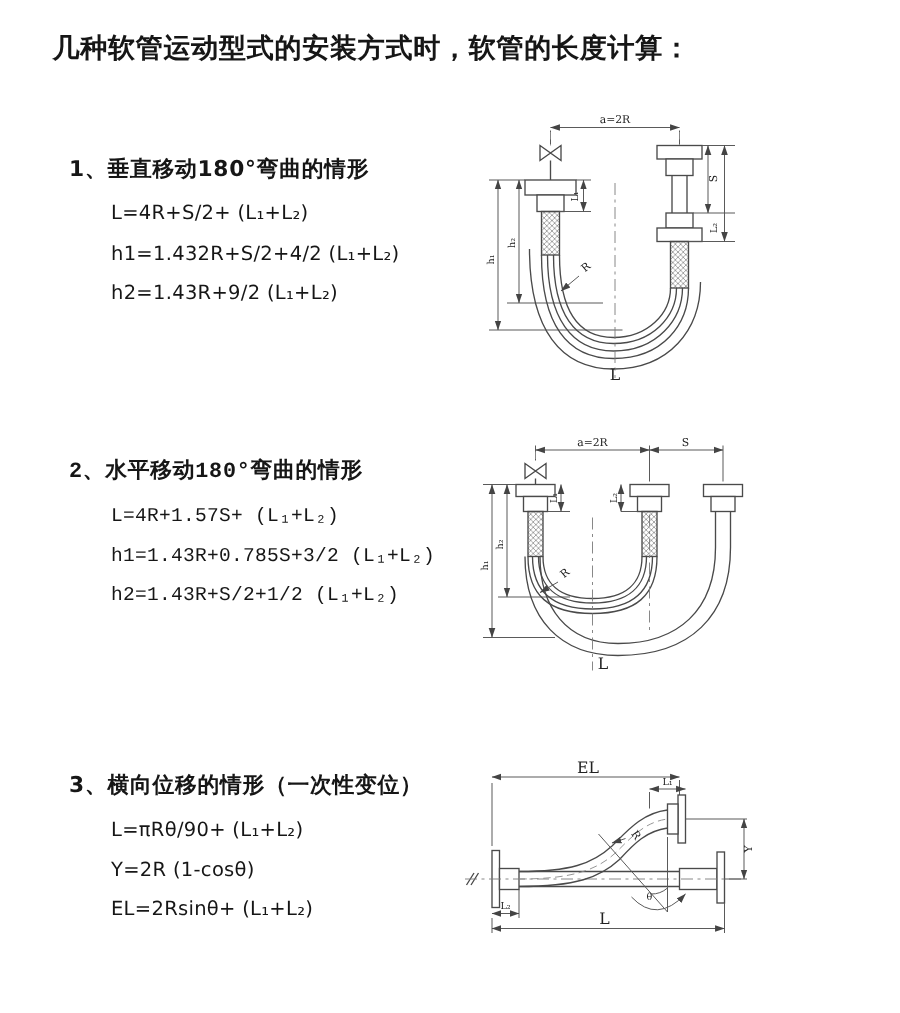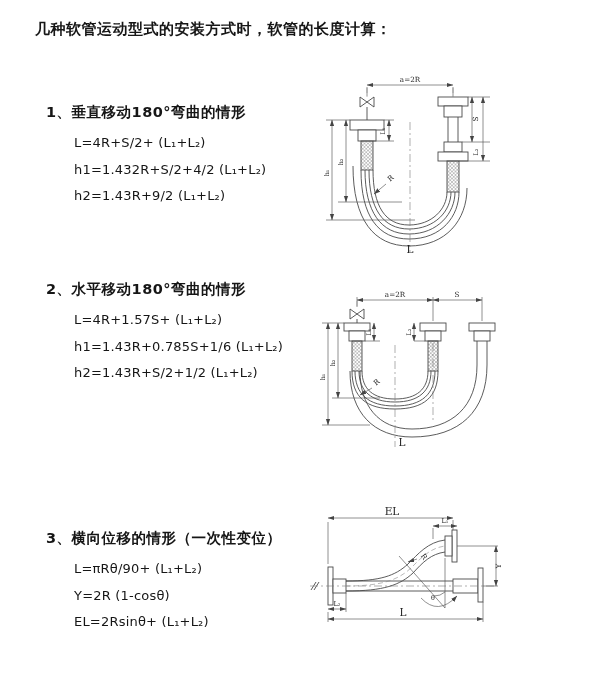--- a/index.html
+++ b/index.html
@@ -1,27 +1,27 @@
 <!DOCTYPE html>
 <html><head>
 <meta charset="utf-8">
 <style>
   html,body{margin:0;padding:0;background:#fff;}
   .page{
     position:relative;width:600px;height:675px;background:#ffffff;overflow:hidden;
     font-family:"DejaVu Sans","Liberation Sans",sans-serif;color:#161616;
   }
   .title{
-    position:absolute;left:35px;top:20px;font-size:15px;font-weight:bold;
+    position:absolute;left:35px;top:20px;font-size:18px;font-weight:bold;
     letter-spacing:.5px;white-space:nowrap;
   }
   .section{position:absolute;left:46px;width:285px;}
   .section .head{font-size:14.5px;font-weight:bold;margin:0 0 8px 0;letter-spacing:.5px;white-space:nowrap;}
   .formula{font-size:13px;font-weight:400;margin:0 0 0 28px;line-height:26.5px;letter-spacing:.2px;white-space:nowrap;}
-  #sec1{top:103px;} #sec2{top:280px;} #sec3{top:529px;}
+  #sec1{top:103px;} #sec2{top:304px;font-family:Liberation Mono, monospace;} #sec3{top:514px;}
   .diag{position:absolute;}
   #d1{left:312px;top:70px;} #d2{left:310px;top:285px;} #d3{left:300px;top:500px;}
   .draw{stroke:#4a4a4a;stroke-width:.9;fill:none;}
   .fit{stroke:#4a4a4a;stroke-width:.9;fill:#ffffff;}
   .dimline{stroke:#555;stroke-width:.65;fill:none;}
   .cl{stroke:#7a7a7a;stroke-width:.6;fill:none;stroke-dasharray:8 3 2 3;}
   .hcl{stroke:#8a8a8a;stroke-width:.6;fill:none;stroke-dasharray:5 3;}
   .dim{font-family:"DejaVu Serif","Liberation Serif",serif;font-size:7.2px;fill:#222;}
   .dimS{font-size:6.4px;}
   .dimB{font-size:10.5px;}
@@ -36,21 +36,21 @@
   <div class="section" id="sec1">
     <p class="head">1、垂直移动180°弯曲的情形</p>
     <p class="formula">L=4R+S/2+ (L₁+L₂)</p>
     <p class="formula">h1=1.432R+S/2+4/2 (L₁+L₂)</p>
     <p class="formula">h2=1.43R+9/2 (L₁+L₂)</p>
   </div>
 
   <div class="section" id="sec2">
     <p class="head">2、水平移动180°弯曲的情形</p>
     <p class="formula">L=4R+1.57S+ (L₁+L₂)</p>
-    <p class="formula">h1=1.43R+0.785S+1/6 (L₁+L₂)</p>
+    <p class="formula">h1=1.43R+0.785S+3/2 (L₁+L₂)</p>
     <p class="formula">h2=1.43R+S/2+1/2 (L₁+L₂)</p>
   </div>
 
   <div class="section" id="sec3">
     <p class="head">3、横向位移的情形（一次性变位）</p>
     <p class="formula">L=πRθ/90+ (L₁+L₂)</p>
     <p class="formula">Y=2R (1-cosθ)</p>
     <p class="formula">EL=2Rsinθ+ (L₁+L₂)</p>
   </div>
 

